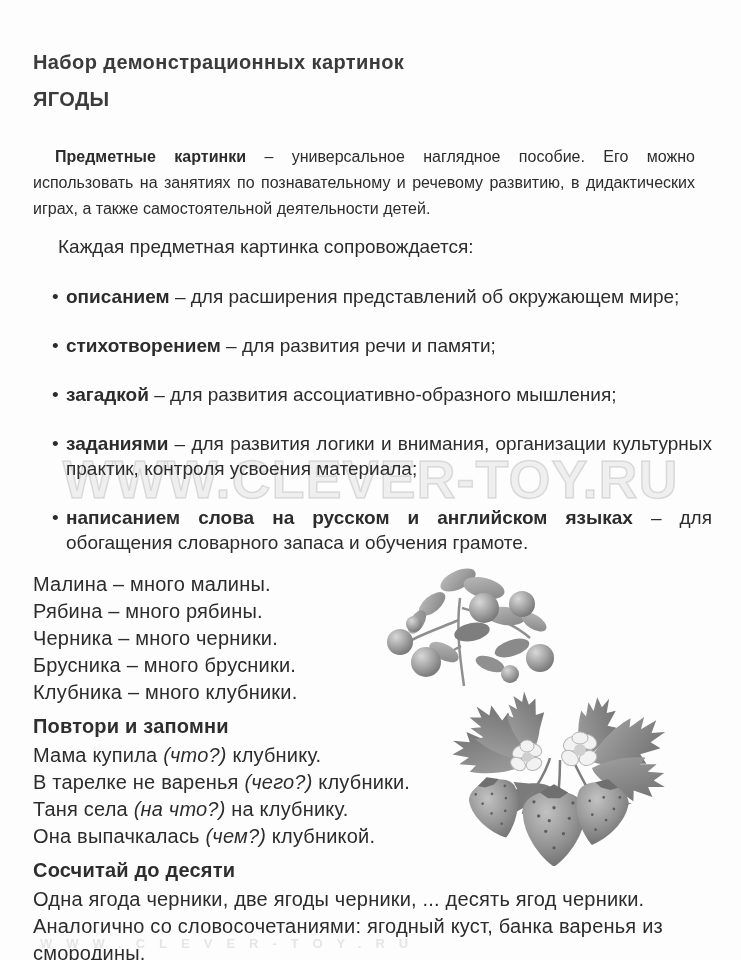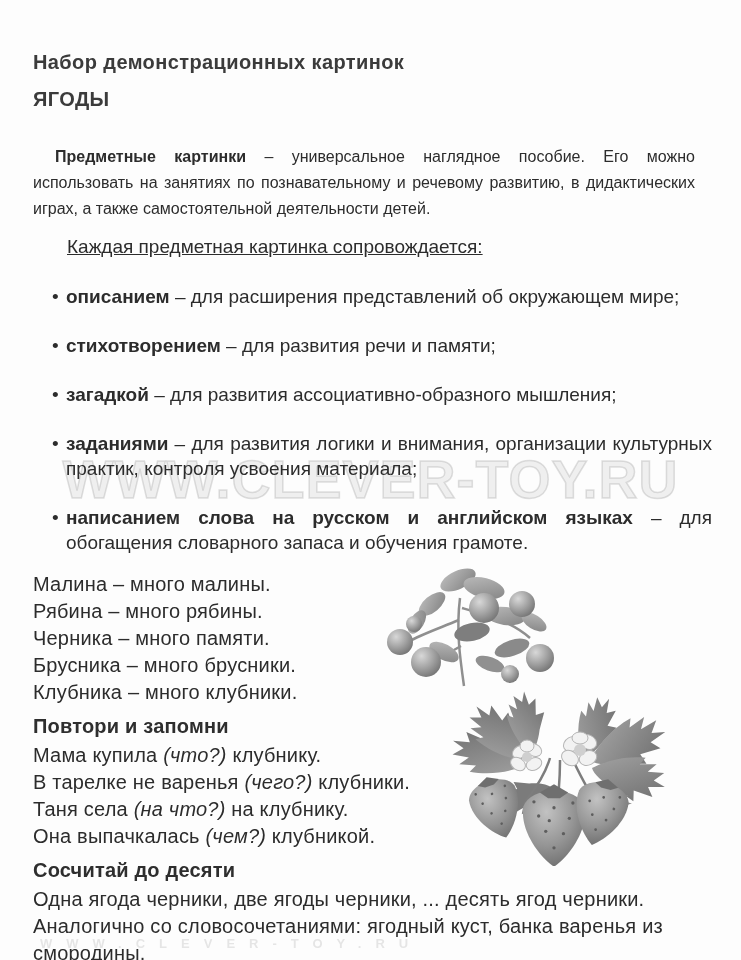--- a/index.html
+++ b/index.html
@@ -15,21 +15,21 @@
   }
   .content { position:relative; z-index:2; padding:44px 29px 0 33px; box-sizing:border-box; }
 
   .title { text-align:left; font-weight:bold; color:#3b3b3b;
            font-size:20px; line-height:37px; letter-spacing:0.4px; margin:0 0 26px 0; }
 
   p.para { font-size:16px; line-height:26px; text-align:justify;
            text-indent:22px; margin:0 17px 12px 0; }
   p.para b { font-weight:bold; }
 
-  p.list-head { font-size:19px; line-height:26px; text-indent:22px; margin:12px;text-decoration:underline; }
+  p.list-head { font-size:19px; line-height:26px; text-indent:22px; margin:3px; }
 
   ul.bullets { list-style:none; margin:0 0 16px 0; padding:0 0 0 33px; }
   ul.bullets li { position:relative; font-size:19px; line-height:25px; text-align:justify;margin-top:24px; }
   ul.bullets li::before { content:"\2022"; position:absolute; left:-14px; top:0;
                           font-size:19px; color:#2c2c2c; }
   ul.bullets li b { font-weight:bold; }
 
   p.suggest { margin-bottom:6px; }
 
   .section h2 { font-size:20px; font-weight:bold; color:#2e2e2e;
@@ -220,21 +220,21 @@
         <li><b>загадкой</b><span> – для развития ассоциативно-образного мышления;</span></li>
         <li><b>заданиями</b><span> – для развития логики и внимания, организации культурных практик, контроля усвоения материала;</span></li>
         <li><b>написанием слова на русском и английском языках</b><span> – для обогащения словарного запаса и обучения грамоте.</span></li>
       </ul>
 
 
     <div class="section narrow">
       <div>
           <p class="line"><span>Малина – много малины.</span></p>
           <p class="line"><span>Рябина – много рябины.</span></p>
-          <p class="line"><span>Черника – много памяти.</span></p>
+          <p class="line"><span>Черника – много черники.</span></p>
           <p class="line"><span>Брусника – много брусники.</span></p>
           <p class="line"><span>Клубника – много клубники.</span></p>
         </div>
     </div>
 
     <div class="section narrow">
       <h2>Повтори и запомни</h2>
       <div>
           <p class="line"><span>Мама купила </span><em>(что?)</em><span> клубнику.</span></p>
           <p class="line"><span>В тарелке не варенья </span><em>(чего?)</em><span> клубники.</span></p>

